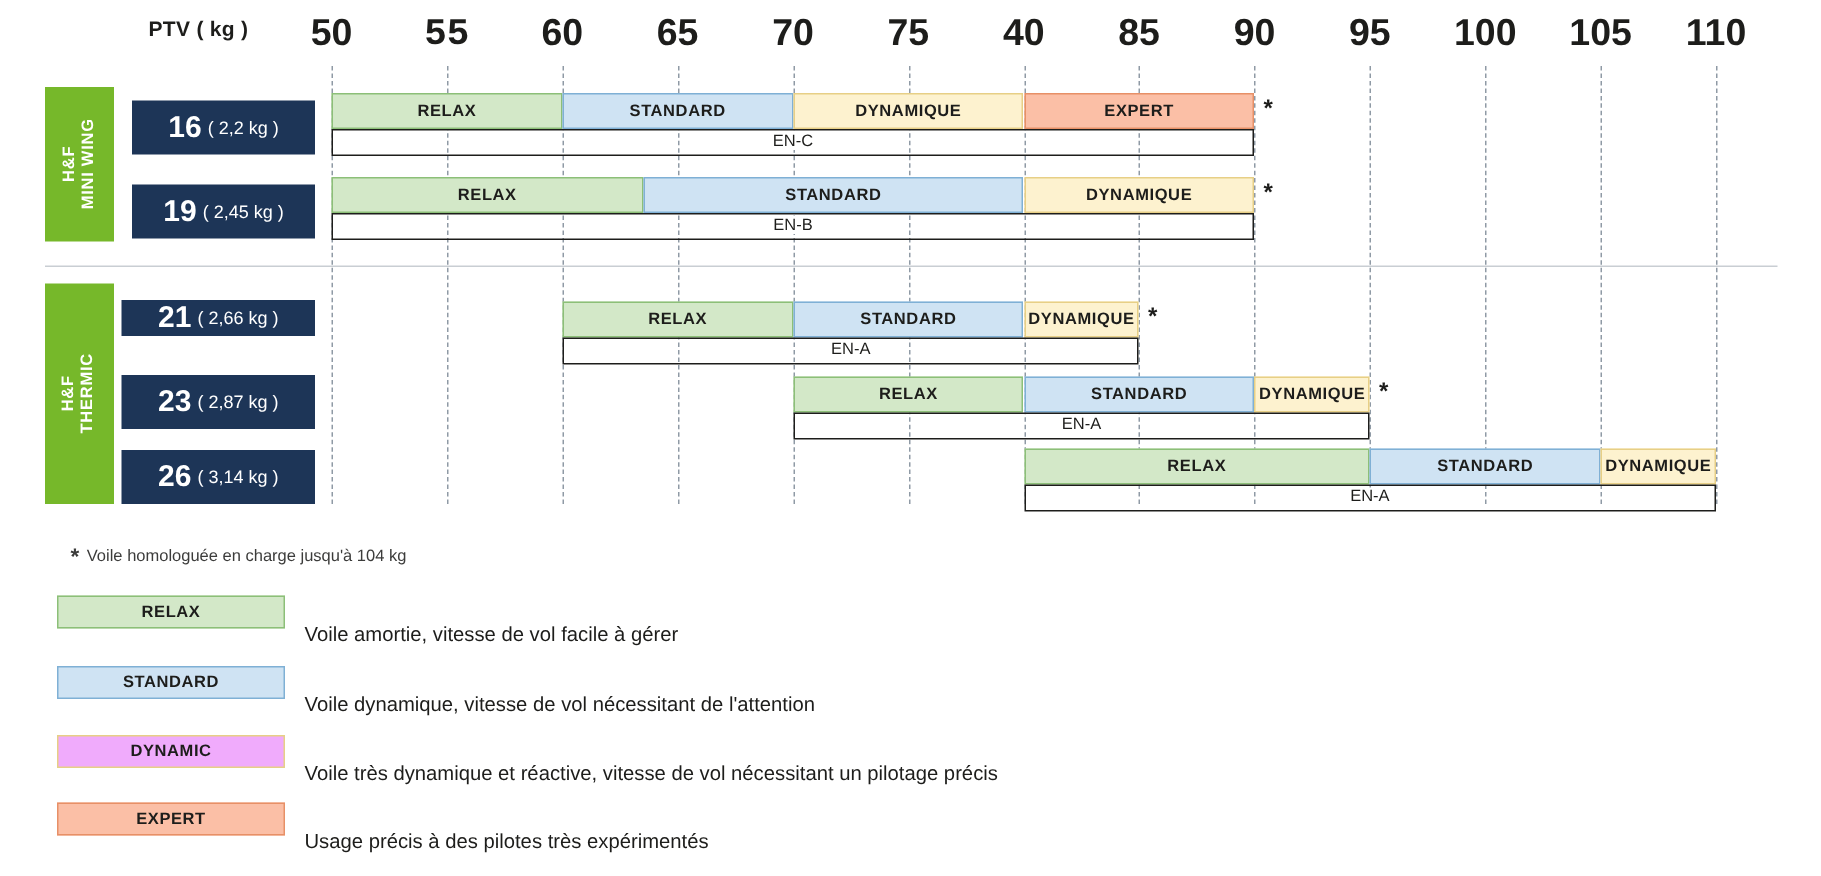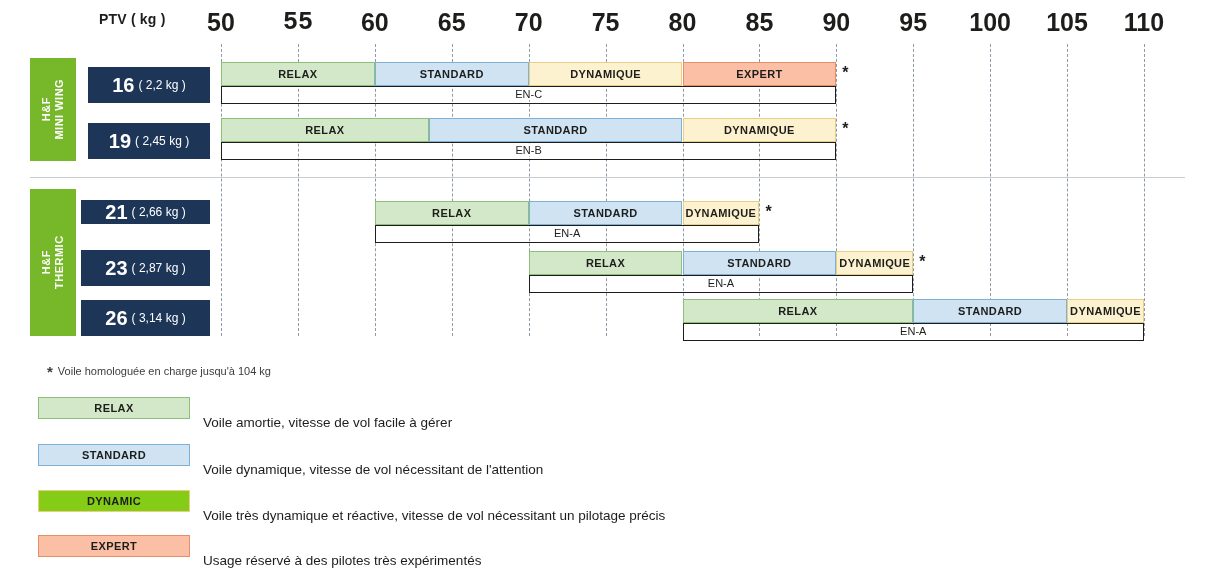--- a/index.html
+++ b/index.html
@@ -162,21 +162,21 @@
     font-size: 11px;
     font-weight: bold;
     letter-spacing: .4px;
     display: flex;
     align-items: center;
     justify-content: center;
     color: #1d1d1b;
   }
   .legend-chip.relax     { background: #d3e8c8; border-color: #8cbf78; }
   .legend-chip.standard  { background: #cfe3f3; border-color: #7fb0d5; }
-  .legend-chip.dynamique { background: #84cc16; border-color: #e7cf86; }
+  .legend-chip.dynamique { background: #f0abfc; border-color: #e7cf86; }
   .legend-chip.expert    { background: #fbbfa6; border-color: #e79067; }
 
   .legend-desc {
     position: absolute;
     left: 203px;
     font-size: 13.5px;
     color: #1d1d1b;
     white-space: nowrap;
     margin-top: 14px;
   }
@@ -188,21 +188,21 @@
 
   <div class="axis-label" style="left:99px; top:11px;">PTV ( kg )</div>
 
   <div id="ticks">
       <div class="tick-label" style="left: 221px; top: 8px;">50</div>
       <div class="tick-label" style="left: 297.917px; top: 8px; font-family: Liberation Mono, monospace;">55</div>
       <div class="tick-label" style="left: 374.833px; top: 8px;">60</div>
       <div class="tick-label" style="left: 451.75px; top: 8px;">65</div>
       <div class="tick-label" style="left: 528.667px; top: 8px;">70</div>
       <div class="tick-label" style="left: 605.583px; top: 8px;">75</div>
-      <div class="tick-label" style="left: 682.5px; top: 8px;">80</div>
+      <div class="tick-label" style="left: 682.5px; top: 8px;">40</div>
       <div class="tick-label" style="left: 759.417px; top: 8px;">85</div>
       <div class="tick-label" style="left: 836.333px; top: 8px;">90</div>
       <div class="tick-label" style="left: 913.25px; top: 8px;">95</div>
       <div class="tick-label" style="left: 990.167px; top: 8px;">100</div>
       <div class="tick-label" style="left: 1067.08px; top: 8px;">105</div>
       <div class="tick-label" style="left: 1144px; top: 8px;">110</div>
     </div>
   <div id="gridlines">
       <div class="gridline" style="left: 221px; height: 292px;"></div>
       <div class="gridline" style="left: 297.917px; height: 292px;"></div>
@@ -286,16 +286,16 @@
   </div>
 
   <div id="legend">
       <div class="legend-chip relax" style="left: 38px; top: 397px;">RELAX</div>
       <div class="legend-desc" style="top: 401px;">Voile amortie, vitesse de vol facile à gérer</div>
       <div class="legend-chip standard" style="left: 38px; top: 444px;">STANDARD</div>
       <div class="legend-desc" style="top: 448px;">Voile dynamique, vitesse de vol nécessitant de l'attention</div>
       <div class="legend-chip dynamique" style="left: 38px; top: 490px;">DYNAMIC</div>
       <div class="legend-desc" style="top: 494px;">Voile très dynamique et réactive, vitesse de vol nécessitant un pilotage précis</div>
       <div class="legend-chip expert" style="left: 38px; top: 535px;">EXPERT</div>
-      <div class="legend-desc" style="top: 539px;">Usage réservé à des pilotes très expérimentés</div>
+      <div class="legend-desc" style="top: 539px;">Usage précis à des pilotes très expérimentés</div>
     </div>
 
 </div>
 
 </body></html>

